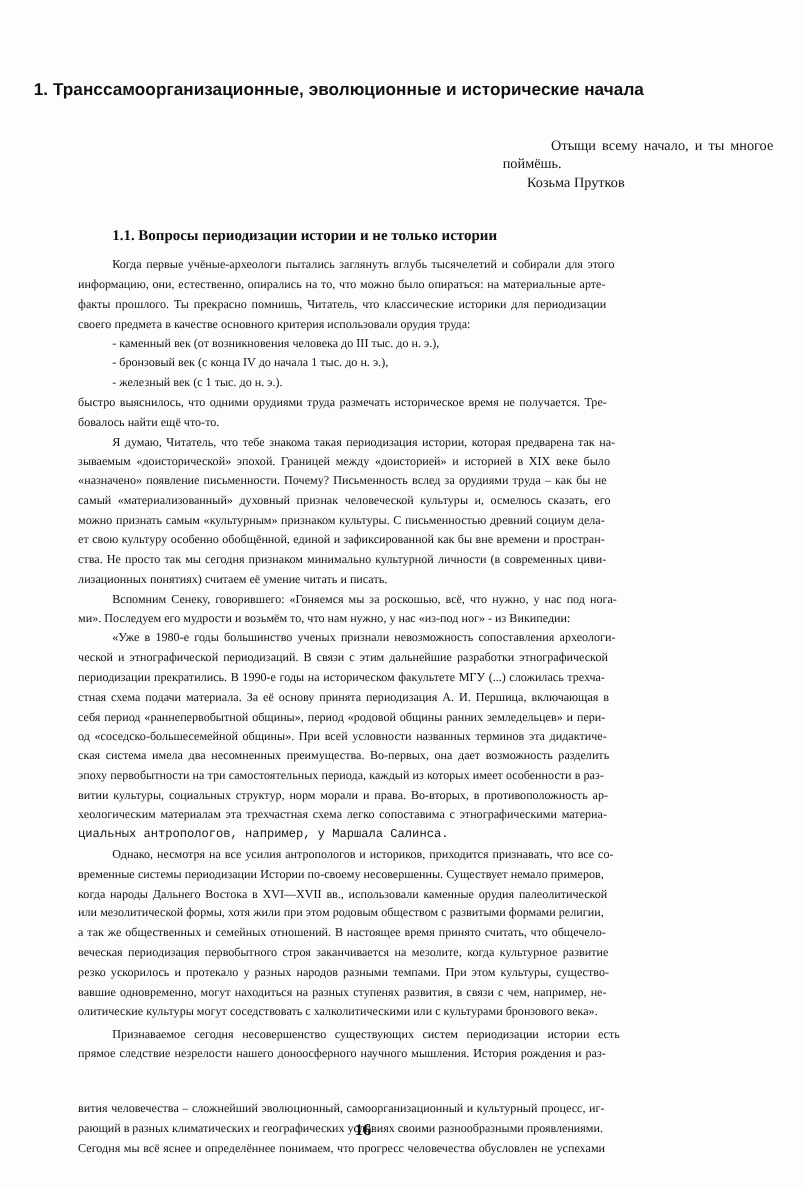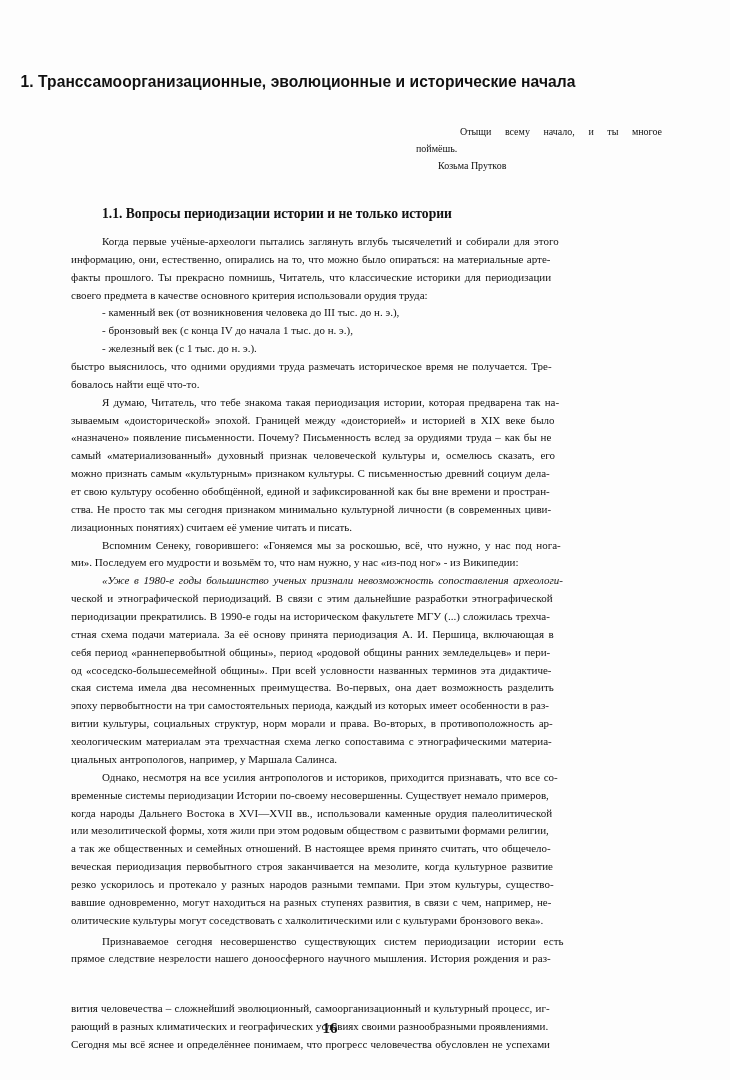--- a/index.html
+++ b/index.html
@@ -1,27 +1,27 @@
 <!DOCTYPE html>
 <html><head>
 <meta charset="utf-8">
 <style>
   html, body { margin:0; padding:0; }
   body {
     width:730px; height:1080px; background:#fdfdfd; position:relative; overflow:hidden;
     font-family:"Liberation Serif", serif; color:#111;
   }
   .chapter-title {
-    position:absolute; left:0; width:578px; top:73px; text-align:center;
+    position:absolute; left:10px; width:578px; top:73px; text-align:center;
     font-family:"Liberation Sans", sans-serif; font-weight:bold; font-size:15.6px; letter-spacing:0.05px;
     padding-left:18px; box-sizing:border-box;
   }
   .epigraph {
-    position:absolute; left:438px; width:224px; top:123px;
-    font-size:10px; line-height:17px;
+    position:absolute; left:479px; width:224px; top:123px;
+    font-size:13px; line-height:17px;
   }
   .epigraph .quote { text-align:justify; text-align-last:left; text-indent:22px; }
   .epigraph .author { text-align:left; margin-top:0px; }
   .section-title {
     position:absolute; left:102px; top:206px; font-weight:bold; font-size:13.6px;
   }
   .body {
     position:absolute; left:71px; width:616px; top:233px;
     font-size:11px; line-height:17.87px;
   }
@@ -62,31 +62,31 @@
     <span class="line ind" style="white-space: nowrap; word-spacing: 1.33464px; text-align-last: left;">Я думаю, Читатель, что тебе знакома такая периодизация истории, которая предварена так на-</span>
     <span class="line" style="white-space: nowrap; word-spacing: 2.39347px; text-align-last: left;">зываемым «доисторической» эпохой. Границей между «доисторией» и историей в XIX веке было</span>
     <span class="line" style="white-space: nowrap; word-spacing: 1.02604px; text-align-last: left;">«назначено» появление письменности. Почему? Письменность вслед за орудиями труда – как бы не</span>
     <span class="line" style="white-space: nowrap; word-spacing: 3.18403px; text-align-last: left;">самый «материализованный» духовный признак человеческой культуры и, осмелюсь сказать, его</span>
     <span class="line" style="white-space: nowrap; word-spacing: 0.507812px; text-align-last: left;">можно признать самым «культурным» признаком культуры. С письменностью древний социум дела-</span>
     <span class="line" style="white-space: nowrap; word-spacing: 0.397837px; text-align-last: left;">ет свою культуру особенно обобщённой, единой и зафиксированной как бы вне времени и простран-</span>
     <span class="line" style="white-space: nowrap; word-spacing: 0.945312px; text-align-last: left;">ства. Не просто так мы сегодня признаком минимально культурной личности (в современных циви-</span>
     <span class="line last" style="white-space: nowrap;">лизационных понятиях) считаем её умение читать и писать.</span>
     <span class="line ind" style="white-space: nowrap; word-spacing: 1.78606px; text-align-last: left;">Вспомним Сенеку, говорившего: «Гоняемся мы за роскошью, всё, что нужно, у нас под нога-</span>
     <span class="line last" style="white-space: nowrap;">ми». Последуем его мудрости и возьмём то, что нам нужно, у нас «из-под ног» - из Википедии:</span>
-    <span class="line ind" style="white-space: nowrap; word-spacing: 1.9809px; text-align-last: left; font-style: italic;">«Уже в 1980-е годы большинство ученых признали невозможность сопоставления археологи-</span>
+    <span class="line ind" style="white-space: nowrap; word-spacing: 1.9809px; text-align-last: left;">«Уже в 1980-е годы большинство ученых признали невозможность сопоставления археологи-</span>
     <span class="line" style="white-space: nowrap; word-spacing: 1.80313px; text-align-last: left;">ческой и этнографической периодизаций. В связи с этим дальнейшие разработки этнографической</span>
     <span class="line" style="white-space: nowrap; word-spacing: 0.525568px; text-align-last: left;">периодизации прекратились. В 1990-е годы на историческом факультете МГУ (...) сложилась трехча-</span>
     <span class="line" style="white-space: nowrap; word-spacing: 1.72957px; text-align-last: left;">стная схема подачи материала. За её основу принята периодизация А. И. Першица, включающая в</span>
     <span class="line" style="white-space: nowrap; word-spacing: 0.753125px; text-align-last: left;">себя период «раннепервобытной общины», период «родовой общины ранних земледельцев» и пери-</span>
     <span class="line" style="white-space: nowrap; word-spacing: 1.44444px; text-align-last: left;">од «соседско-большесемейной общины». При всей условности названных терминов эта дидактиче-</span>
     <span class="line" style="white-space: nowrap; word-spacing: 2.3125px; text-align-last: left;">ская система имела два несомненных преимущества. Во-первых, она дает возможность разделить</span>
     <span class="line" style="white-space: nowrap; word-spacing: 0.109375px; text-align-last: left;">эпоху первобытности на три самостоятельных периода, каждый из которых имеет особенности в раз-</span>
     <span class="line" style="white-space: nowrap; word-spacing: 1.65483px; text-align-last: left;">витии культуры, социальных структур, норм морали и права. Во-вторых, в противоположность ар-</span>
     <span class="line" style="white-space: nowrap; word-spacing: 1.56424px; text-align-last: left;">хеологическим материалам эта трехчастная схема легко сопоставима с этнографическими материа-</span>
-    <span class="line last" style="white-space: nowrap;">циальных антропологов, например, у Маршала Салинса.</span>
+    <span class="line last" style="white-space: nowrap; font-family: Liberation Mono, monospace;">циальных антропологов, например, у Маршала Салинса.</span>
     <span class="line ind" style="white-space: nowrap; word-spacing: 0.809896px; text-align-last: left;">Однако, несмотря на все усилия антропологов и историков, приходится признавать, что все со-</span>
     <span class="line" style="white-space: nowrap; word-spacing: 0.130859px; text-align-last: left;">временные системы периодизации Истории по-своему несовершенны. Существует немало примеров,</span>
     <span class="line" style="white-space: nowrap; word-spacing: 1.5625px; text-align-last: left;">когда народы Дальнего Востока в XVI—XVII вв., использовали каменные орудия палеолитической</span>
     <span class="line" style="white-space: nowrap; word-spacing: 0.0755208px; text-align-last: left;">или мезолитической формы, хотя жили при этом родовым обществом с развитыми формами религии,</span>
     <span class="line" style="white-space: nowrap; word-spacing: 0.736779px; text-align-last: left;">а так же общественных и семейных отношений. В настоящее время принято считать, что общечело-</span>
     <span class="line" style="white-space: nowrap; word-spacing: 2.16493px; text-align-last: left;">веческая периодизация первобытного строя заканчивается на мезолите, когда культурное развитие</span>
     <span class="line" style="white-space: nowrap; word-spacing: 1.85547px; text-align-last: left;">резко ускорилось и протекало у разных народов разными темпами. При этом культуры, существо-</span>
     <span class="line" style="white-space: nowrap; word-spacing: 0.954327px; text-align-last: left;">вавшие одновременно, могут находиться на разных ступенях развития, в связи с чем, например, не-</span>
     <span class="line last" style="white-space: nowrap;">олитические культуры могут соседствовать с халколитическими или с культурами бронзового века».</span>
     <div class="gap"></div>

